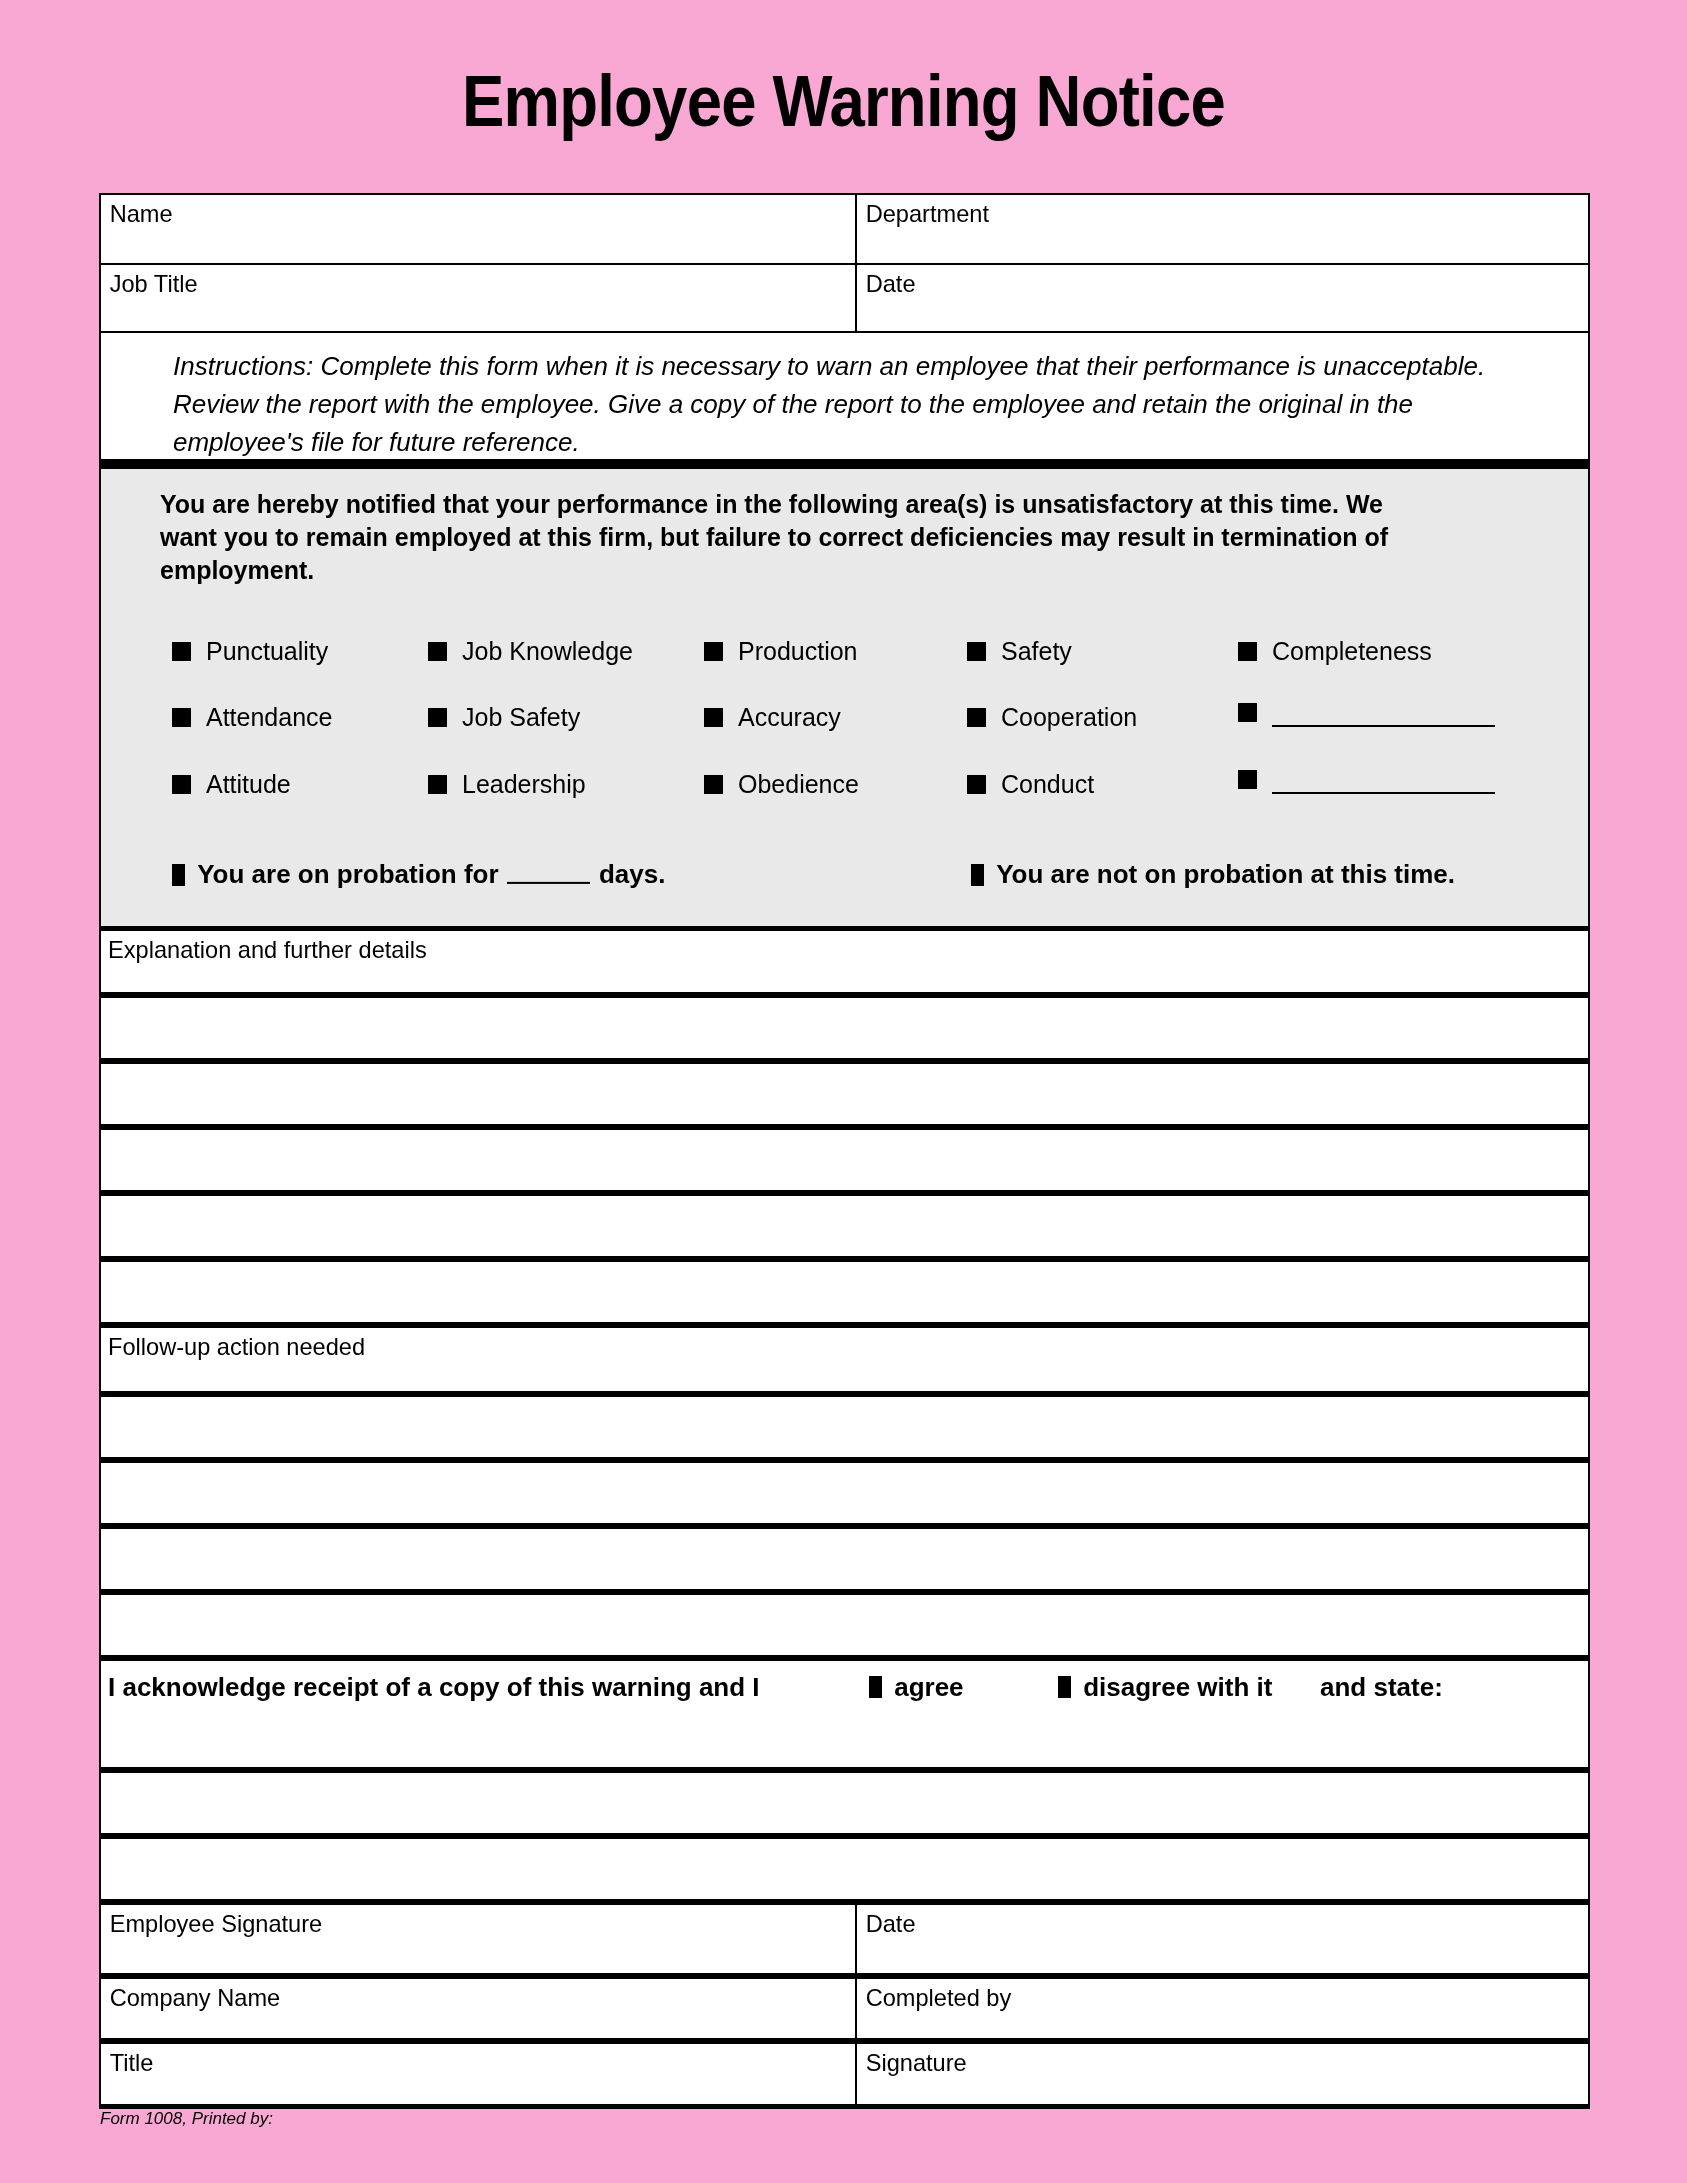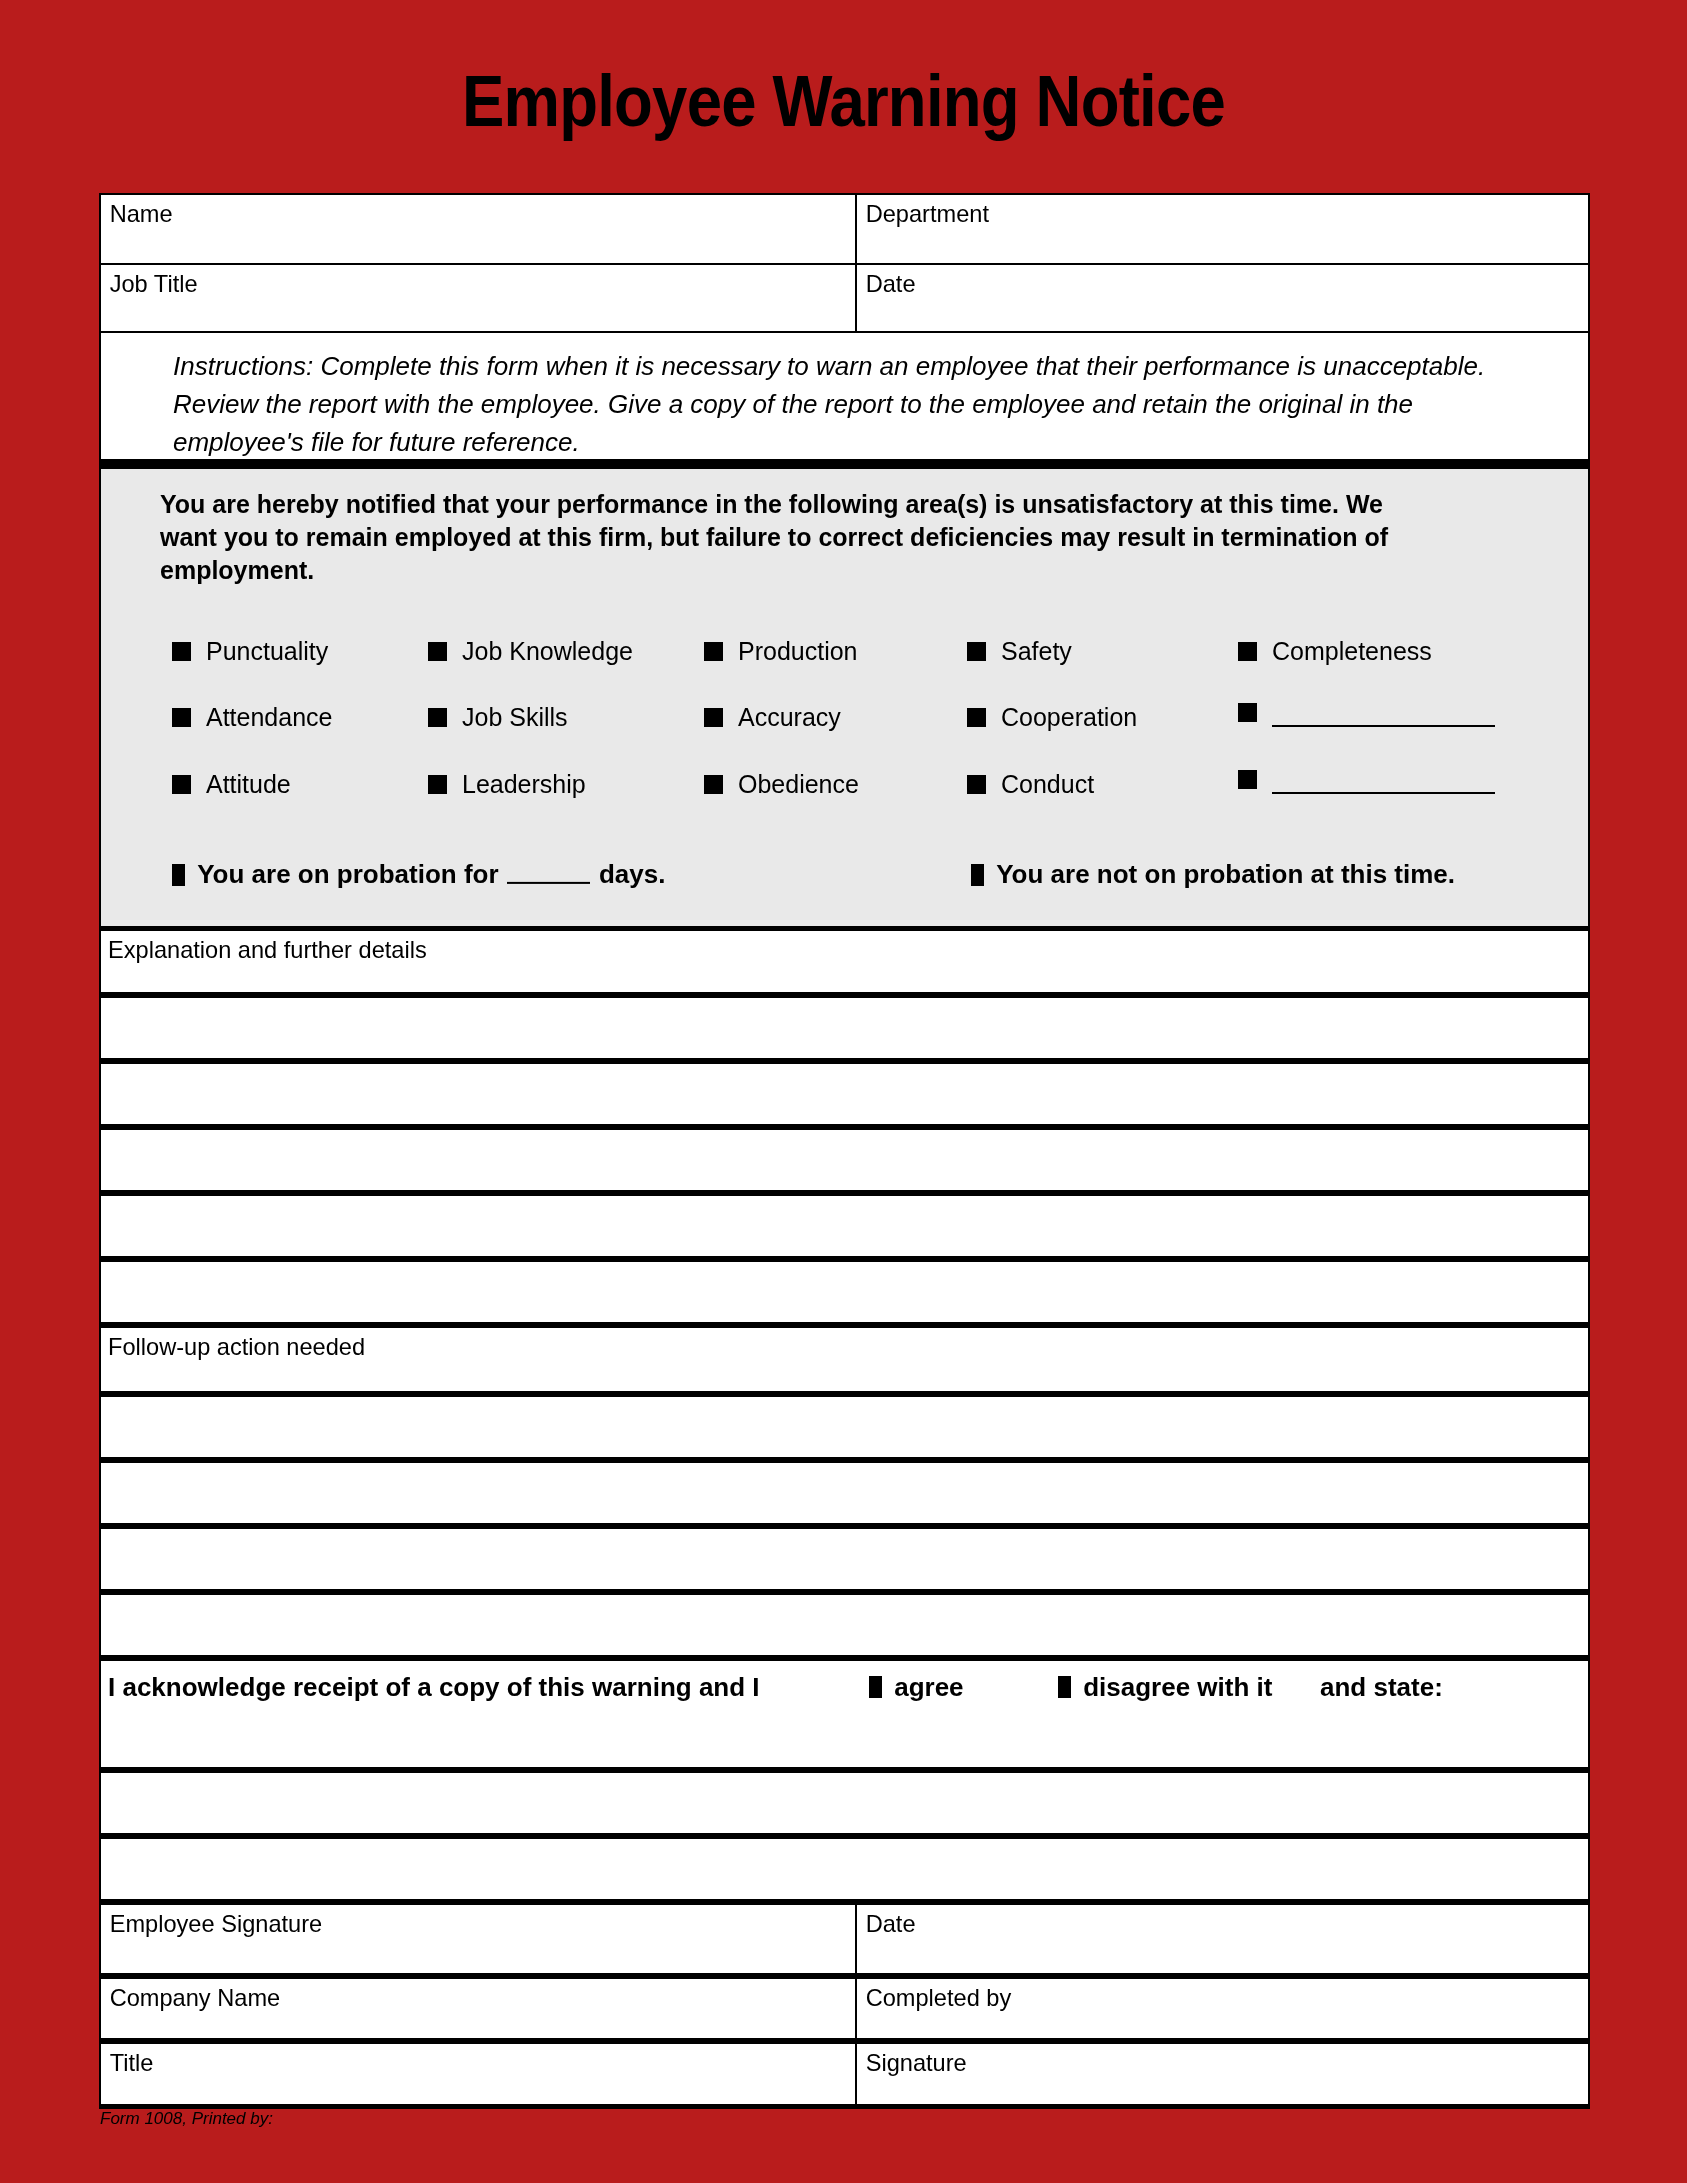--- a/index.html
+++ b/index.html
@@ -1,17 +1,17 @@
 <!DOCTYPE html>
 <html style="font-size:14px"><head>
 <meta charset="utf-8">
 <style>
   html,body { margin:0; padding:0; background:#ffffff; }
   .page {
-    position:relative; width:1687px; height:2184px; background:#b91c1c;
+    position:relative; width:1687px; height:2184px; background:#f9a8d4;
     color:#000; font-family:"Liberation Sans","DejaVu Sans",sans-serif;
     overflow:hidden;
   }
   .form-title {
     position:absolute; top:59px; left:0; width:100%; text-align:center;
     font-size:73px; font-weight:bold; letter-spacing:-0.9px;
     transform:scaleX(0.87);
     white-space:nowrap;
   }
   .tbl {
@@ -143,21 +143,21 @@
         <span class="cb"></span>
         <span>Completeness</span>
       </div>
 
       <div class="gitem grow2 col1">
         <span class="cb"></span>
         <span>Attendance</span>
       </div>
       <div class="gitem grow2 col2">
         <span class="cb"></span>
-        <span>Job Skills</span>
+        <span>Job Safety</span>
       </div>
       <div class="gitem grow2 col3">
         <span class="cb"></span>
         <span>Accuracy</span>
       </div>
       <div class="gitem grow2 col4">
         <span class="cb"></span>
         <span>Cooperation</span>
       </div>
       <div class="gitem grow2 col5">

